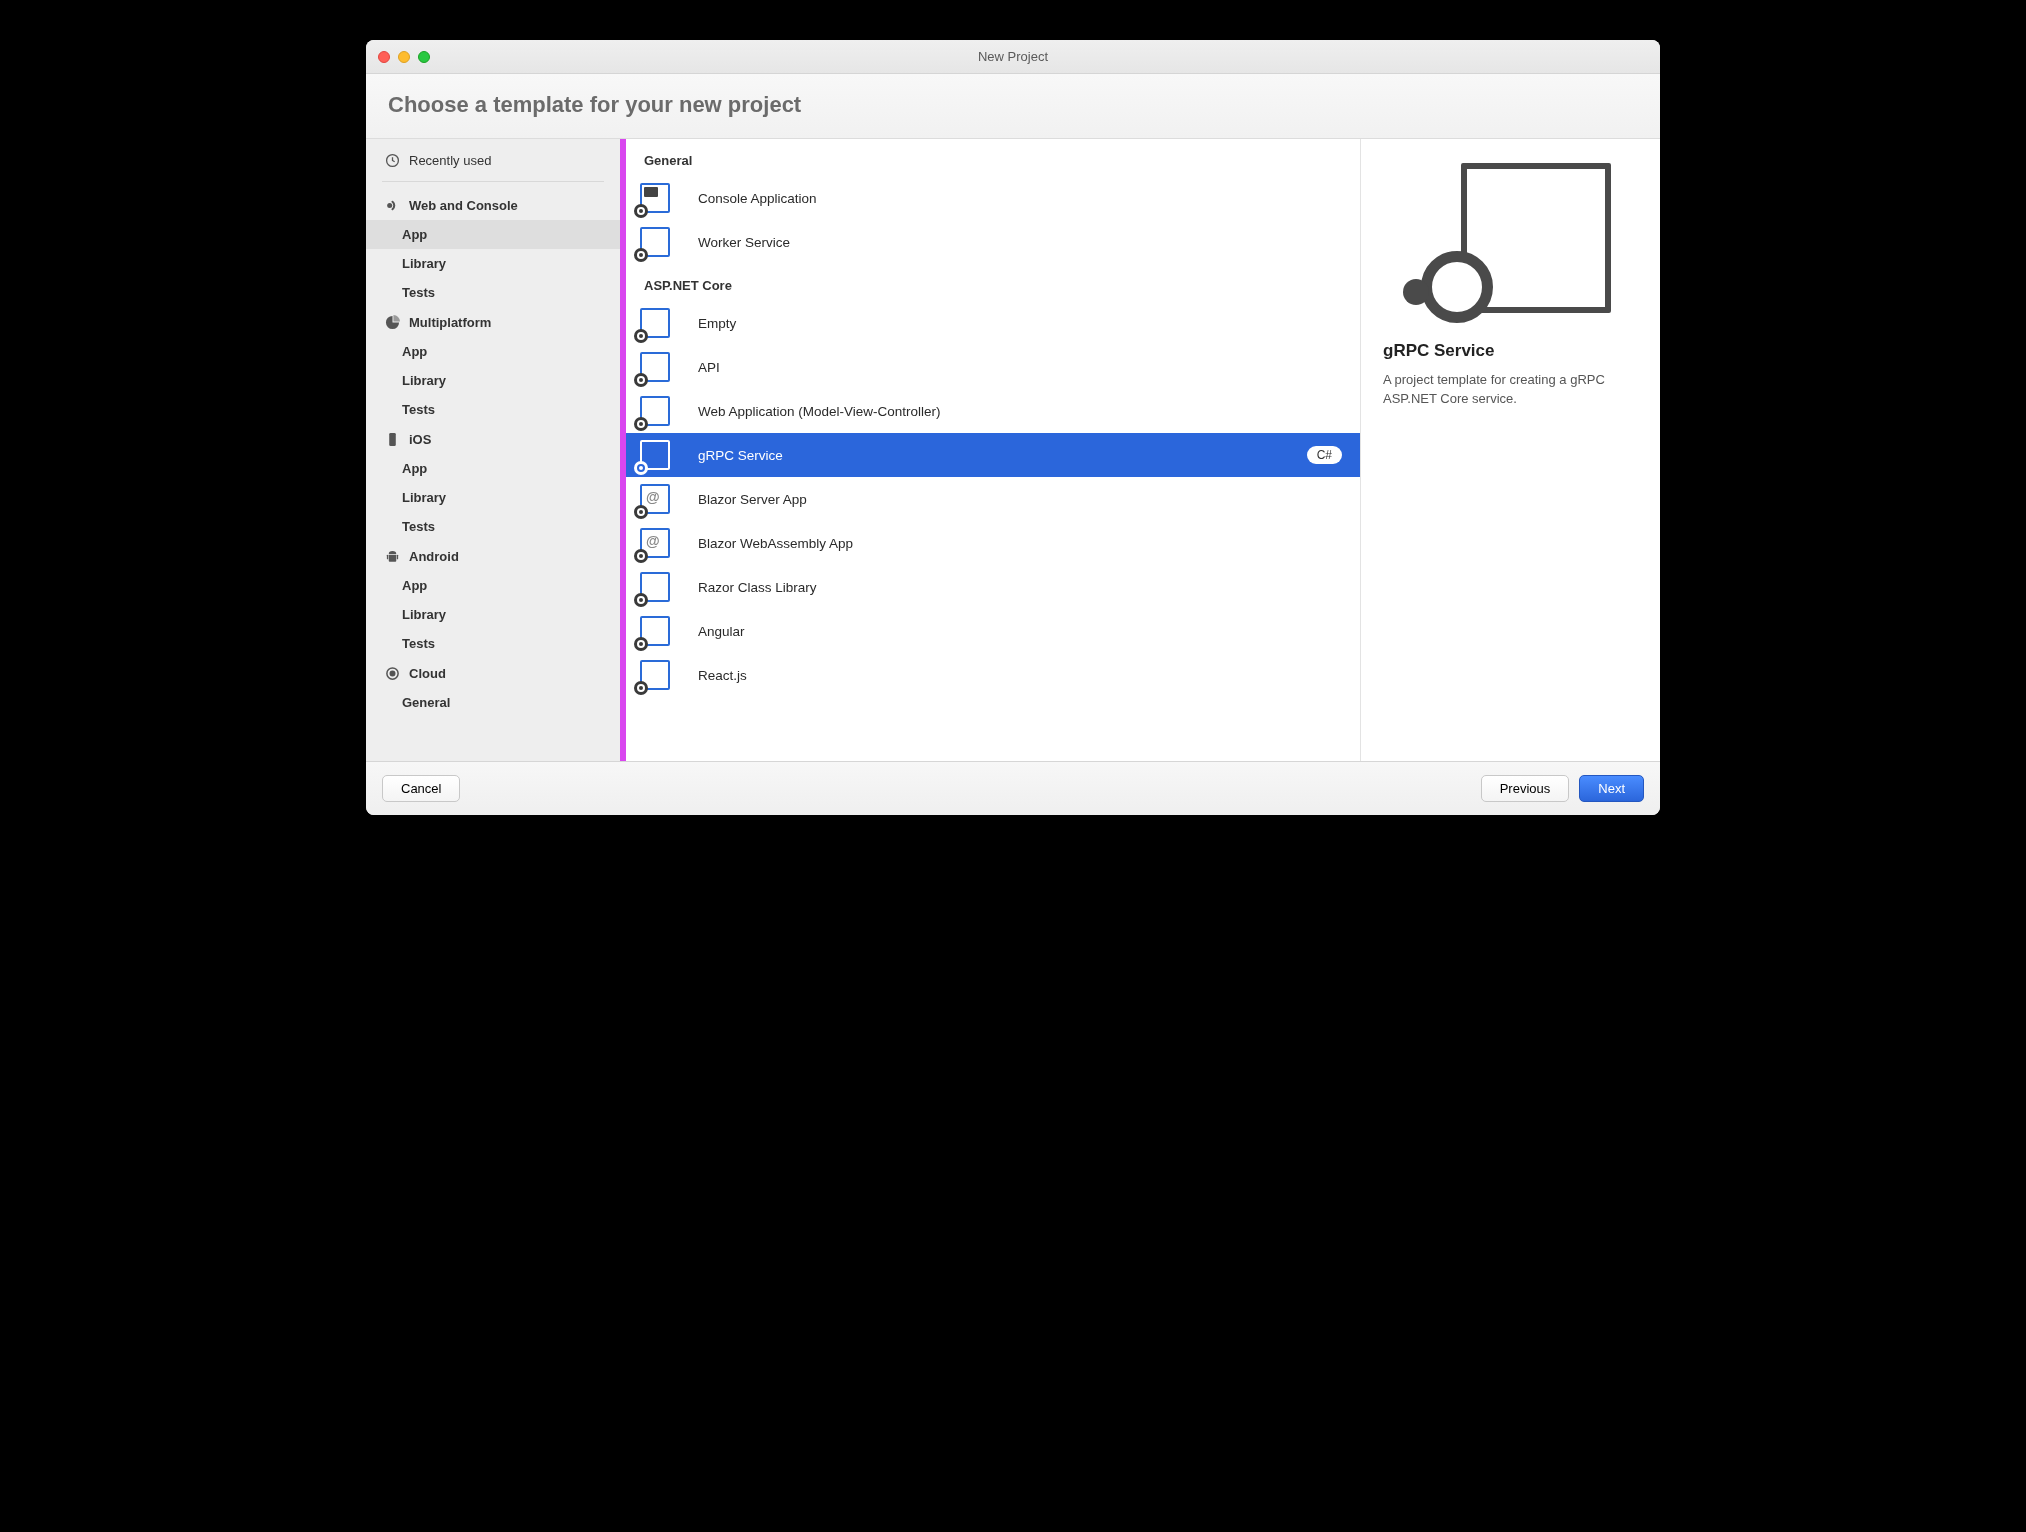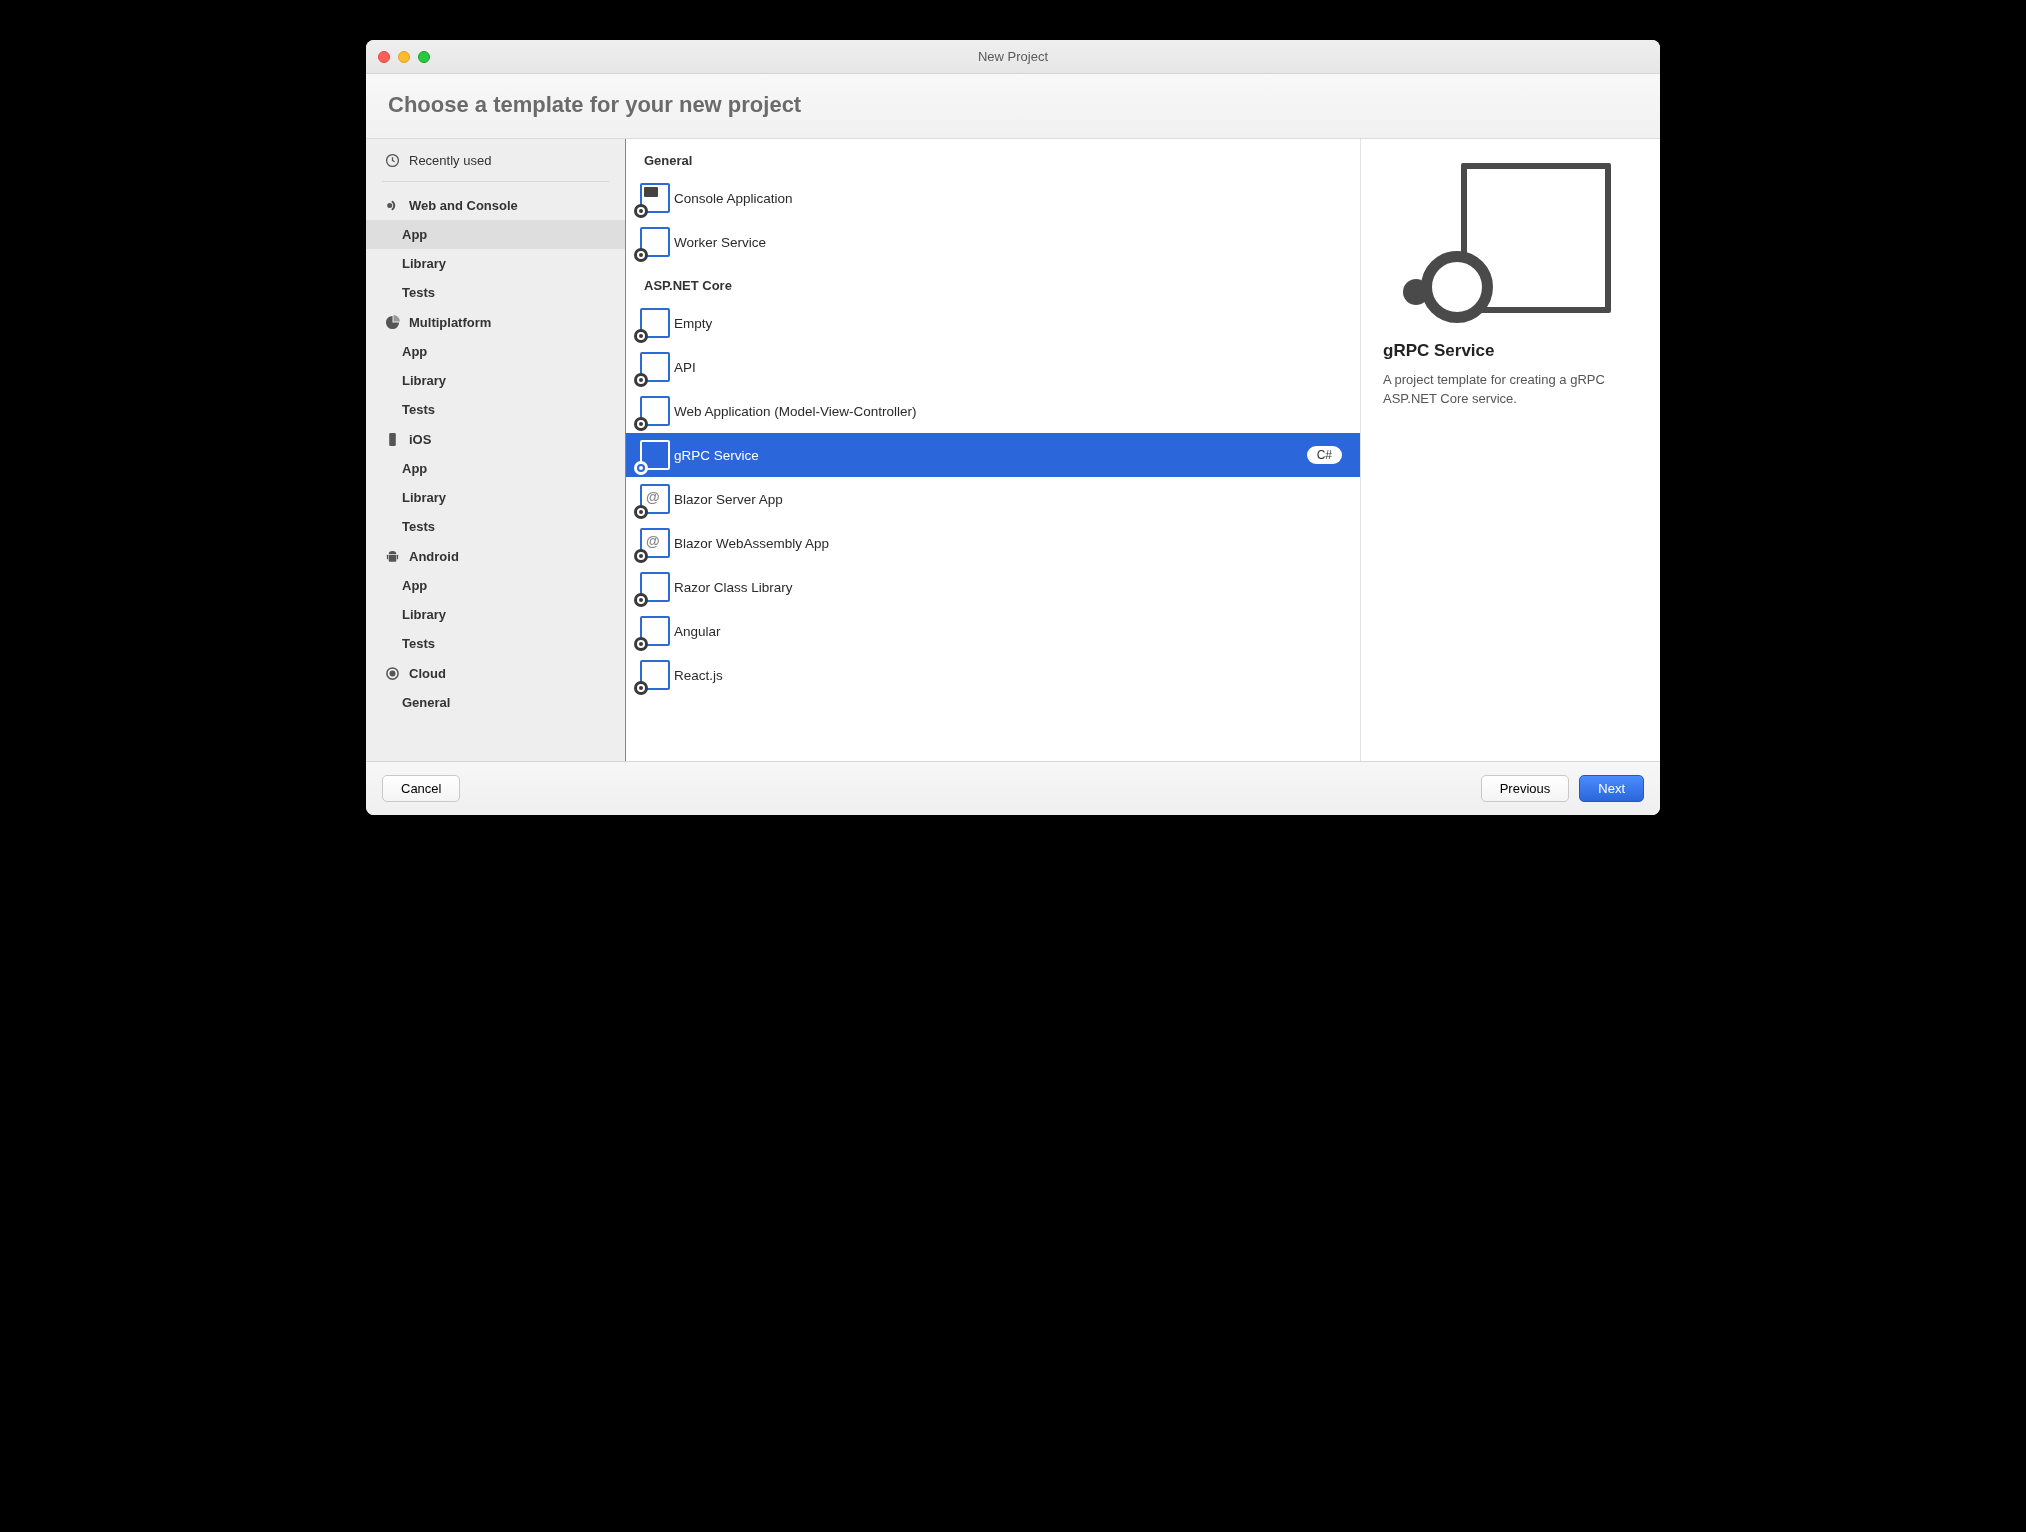--- a/index.html
+++ b/index.html
@@ -57,21 +57,21 @@
     color: #6b6b6b;
   }
   
   .body {
     display: flex;
     height: 622px;
   }
   .sidebar {
     width: 260px;
     background: #eeeeee;
-    border-right: 1px solid #d946ef;
+    border-right: 6px solid #d946ef;
     overflow-y: auto;
     padding-top: 6px;
   }
   .sb-item {
     display: flex;
     align-items: center;
     gap: 9px;
     padding: 7px 18px 7px 18px;
     font-size: 13px;
     color: #333;
@@ -109,21 +109,21 @@
   }
   .section-title {
     font-weight: 700;
     padding: 14px 18px 8px;
     font-size: 13px;
     color: #333;
   }
   .tpl-row {
     display: flex;
     align-items: center;
-    gap: 4px;
+    gap: 28px;
     padding: 6px 18px 6px 14px;
     cursor: pointer;
     height: 44px;
   }
   .tpl-row.selected {
     background: #2b66db;
     color: #fff;
   }
   .tpl-icon {
     width: 30px; height: 30px;

